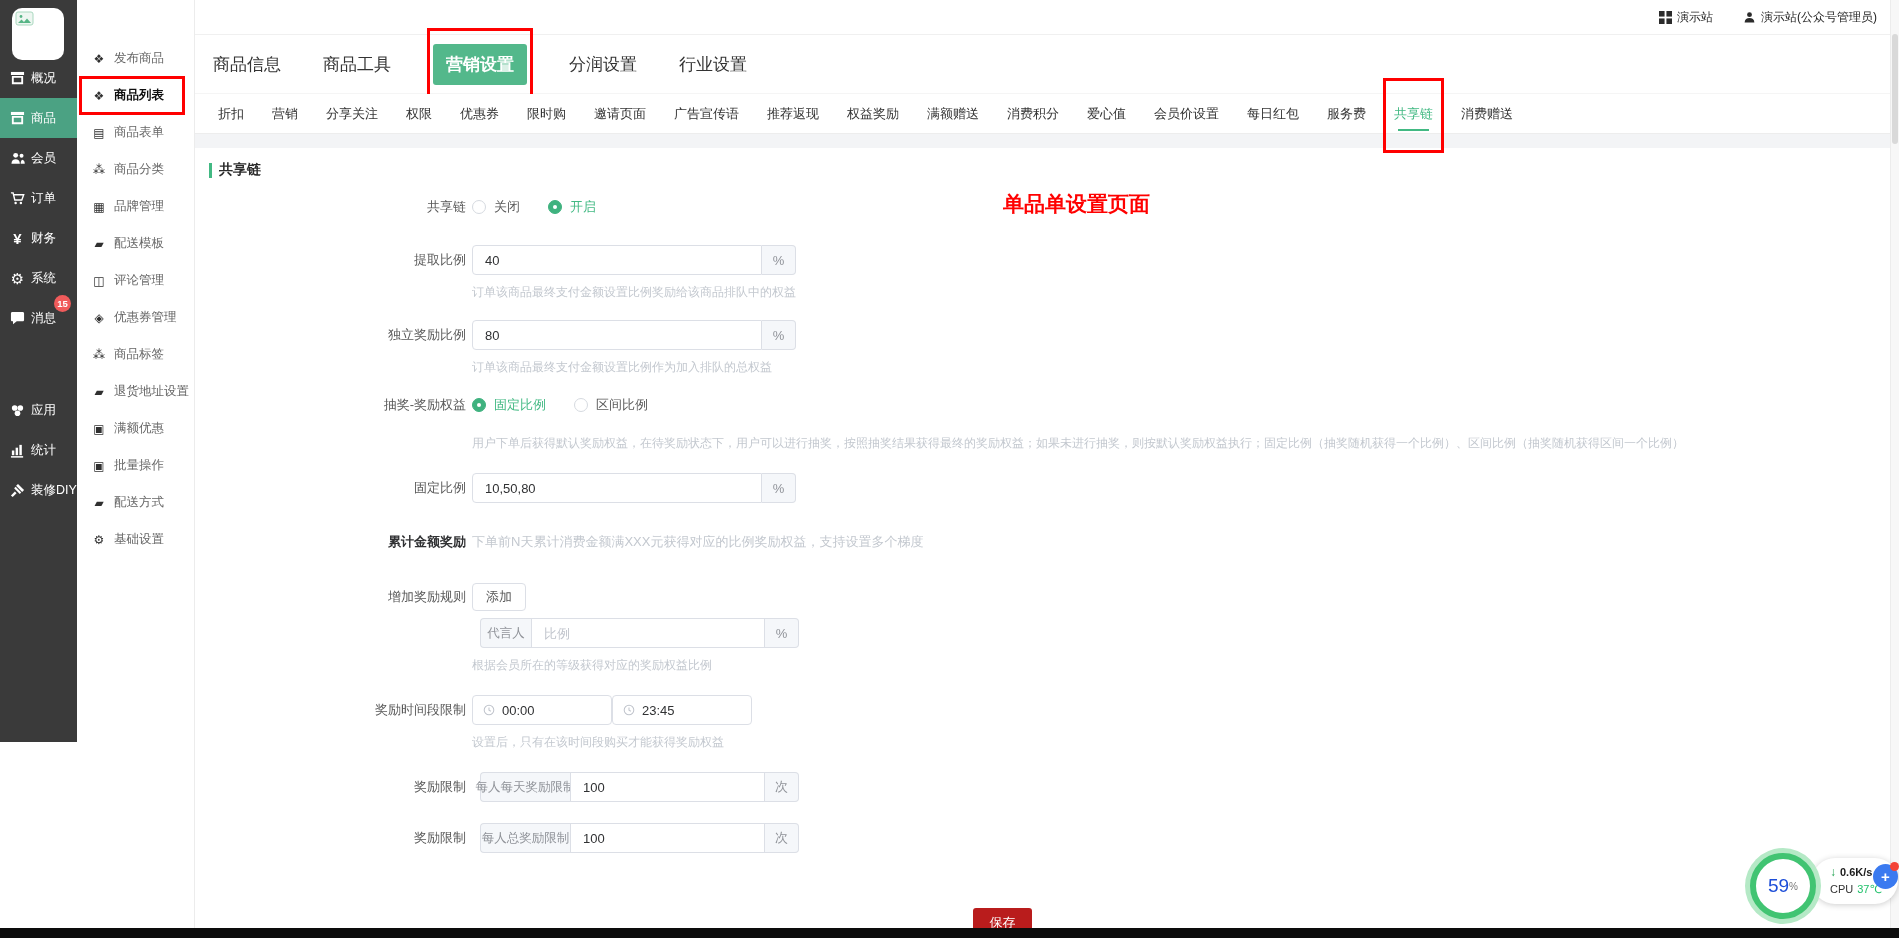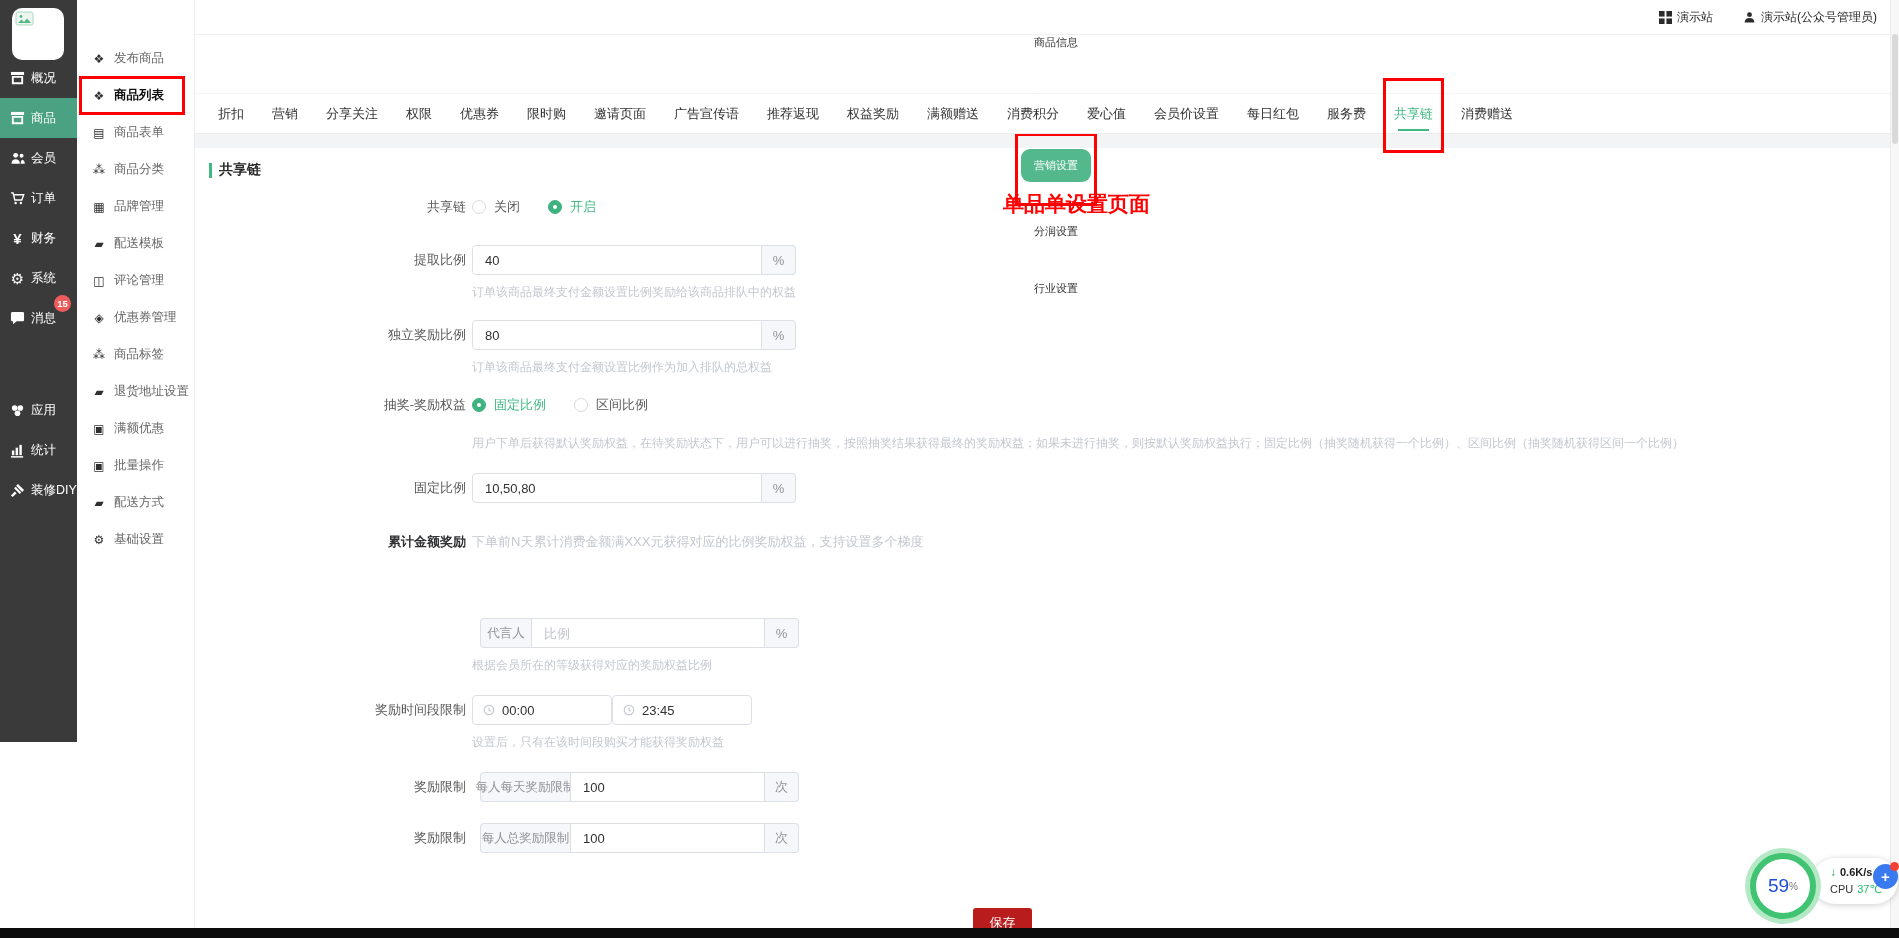--- a/index.html
+++ b/index.html
@@ -25,23 +25,23 @@
             cursor:pointer;position:relative;}
   .sub-item .ic{width:14px;min-width:14px;text-align:center;color:#303030;font-size:12px;line-height:1;}
   .sub-item.current{color:#0f0f0f;font-weight:bold;}
   .rbox1{position:absolute;left:2px;right:9px;top:-1px;bottom:-1px;border:3px solid #ff0000;z-index:30;pointer-events:none;}
   
   #main{position:absolute;left:195px;top:0;right:0;bottom:0;background:#f3f4f6;}
   #topbar{height:34px;background:#fff;border-bottom:1px solid #f0f0f0;display:flex;justify-content:flex-end;
           align-items:center;gap:30px;padding-right:22px;font-size:12px;color:#1f1f1f;}
   .tb-group{display:flex;align-items:center;gap:5px;cursor:pointer;}
   #tabrow1{height:58px;background:#fff;display:flex;align-items:center;gap:42px;padding-left:18px;
-           font-size:11px;color:#333;border-bottom:1px solid #f5f5f5;position:relative;z-index:10;flex-direction:column;}
+           font-size:17px;color:#333;border-bottom:1px solid #f5f5f5;position:relative;z-index:10;}
   .tab1{cursor:pointer;position:relative;}
-  .tab1.active{background:#53b88b;color:#fff;padding:9px 13px;border-radius:9px;}
+  .tab1.active{background:#53b88b;color:#fff;padding:9px 13px;border-radius:3px;font-weight:bold;}
   .rbox2{position:absolute;left:-6px;right:-6px;top:-16px;bottom:-24px;border:3px solid #ff0000;pointer-events:none;}
   #tabrow2{height:39px;background:#fff;display:flex;align-items:center;gap:28px;padding-left:23px;
            font-size:13px;color:#333;border-bottom:1px solid #ededed;position:relative;z-index:10;}
   .tab2{cursor:pointer;position:relative;white-space:nowrap;}
   .tab2.active{color:#42b983;}
   .tab2.active .uline{position:absolute;left:4px;right:4px;bottom:-8px;height:2px;background:#42b983;}
   .rbox3{position:absolute;left:-11px;right:-11px;top:-27px;bottom:-30px;border:3px solid #ff0000;pointer-events:none;z-index:30;}
   
   #card{position:absolute;left:0;top:148px;right:8px;bottom:10px;background:#fff;overflow:hidden;}
   .sec-head{position:absolute;left:14px;top:13px;display:flex;align-items:center;gap:7px;}
@@ -392,20 +392,26 @@
         <span class="sfx">%</span>
       </span>
         </span>
     </div>
 
     <div class="row" style="top:384px;height:20px;">
       <span class="lbl" style="color:#303133;font-weight:bold;line-height:20px;">累计金额奖励</span>
       <span class="help" style="top:0;font-size:13px;line-height:20px;">下单前N天累计消费金额满XXX元获得对应的比例奖励权益，支持设置多个梯度</span>
     </div>
 
+    <div class="row" style="top:435px;">
+      <span class="lbl" style="line-height:28px;">增加奖励规则</span>
+      <span class="ctrl" style="height:28px;">
+        <button class="btn-add">添加</button>
+      </span>
+    </div>
 
     <div class="row" style="top:470px;">
       <span class="ctrl">
           <span class="igroup">
         <span class="pfx" style="width:51px;">代言人</span>
         <input class="ipt ag" placeholder="比例" style="">
         <span class="sfx">%</span>
       </span>
         </span>
     </div>

